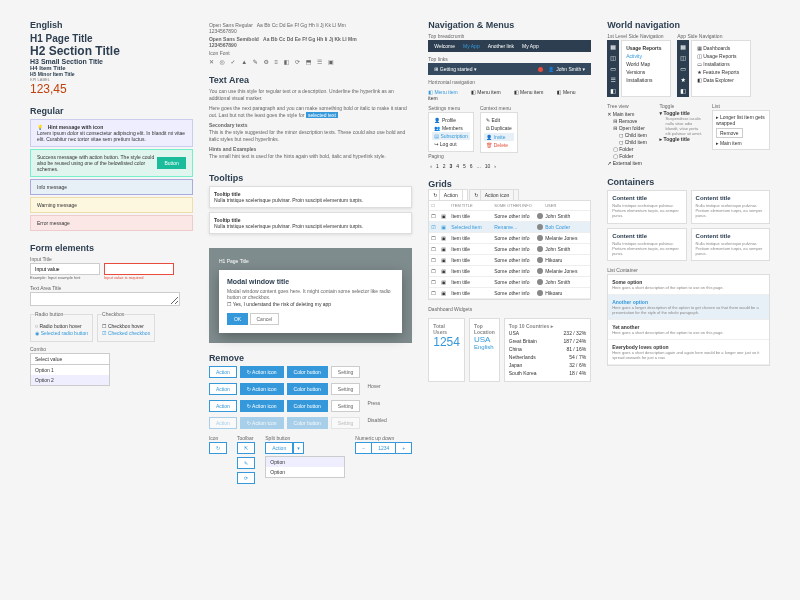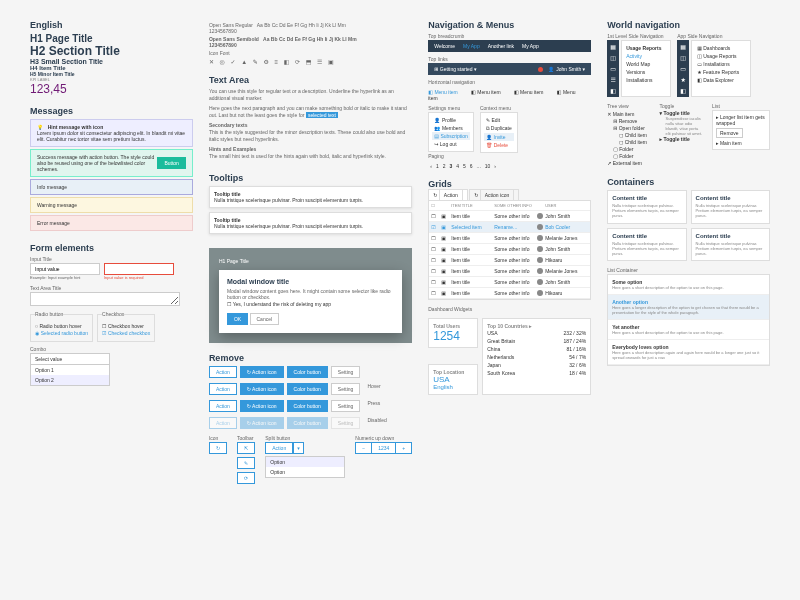--- a/index.html
+++ b/index.html
@@ -5,21 +5,21 @@
 *{box-sizing:border-box;margin:0;padding:0}
 body{font-family:-apple-system,"Segoe UI",Arial,sans-serif;background:#f5f5f5;color:#333;font-size:6px;padding:20px 30px}
 .page{display:grid;grid-template-columns:repeat(4,1fr);gap:16px}
 .col{display:flex;flex-direction:column;gap:10px}
 h2{font-size:9px;font-weight:600;color:#2c3e50;margin-bottom:3px}
 .swatches{display:flex;flex-wrap:wrap;gap:2px}
 .sw{width:28px;height:16px;color:#fff;font-size:4px;display:flex;align-items:center;justify-content:center}
 .headings h4{font-weight:600;color:#2c3e50}
 .h1{font-size:10px}.h2{font-size:12px}.h3{font-size:7px}.h4{font-size:6px}.h5{font-size:5px;color:#888}
 .kpi-l{font-size:4px;color:#888;text-transform:uppercase}
-.kpi-v{font-size:12px;color:#701a75;font-weight:300}
+.kpi-v{font-size:12px;color:#c2410c;font-weight:300}
 .textarea p{font-size:5px;color:#666;line-height:1.4;margin-bottom:3px}
 .link-sel{background:#3498db;color:#fff;padding:0 2px}
 .msg{border:1px solid;padding:4px 6px;font-size:5px;margin-bottom:2px;position:relative}
 .msg-hint{background:#eef;border-color:#cce}
 .msg-hint::before{content:"💡";margin-right:3px}
 .msg-succ{background:#e0f5ee;border-color:#7ec;display:flex;justify-content:space-between;align-items:center}
 .msg-info{background:#e8f0f7;border-color:#aad}
 .msg-warn{background:#fdf7e0;border-color:#eda}
 .msg-err{background:#fbe8e6;border-color:#ecc}
 .btn{border:1px solid #3498db;background:#fff;color:#3498db;padding:2px 6px;font-size:5px;cursor:pointer}
@@ -112,21 +112,21 @@
   <h2>English</h2>
   <h4 class="h1">H1 Page Title</h4>
   <h4 class="h2">H2 Section Title</h4>
   <h4 class="h3">H3 Small Section Title</h4>
   <h4 class="h4">H4 Item Title</h4>
   <h4 class="h5">H5 Minor Item Title</h4>
   <div class="kpi-l">KPI Label</div>
   <div class="kpi-v">123,45</div>
  </div>
  <div>
-  <h2>Messages</h2>
+  <h2>Regular</h2>
   <div class="msg msg-hint">
    <b>Hint message with icon</b><br>
    <span>Lorem ipsum dolor sit consectetur adipiscing elit. In blandit mi vitae elit. Curabitur nec tortor vitae sem pretium luctus.</span>
   </div>
   <div class="msg msg-succ">
    <span>Success message with action button. The style could also be reused using one of the belowlisted color schemes.</span>
    <button class="btn teal">Button</button>
   </div>
   <div class="msg msg-info">Info message</div>
   <div class="msg msg-warn">Warning message</div>
@@ -398,21 +398,21 @@
               <span>▣</span>
               <span>Item title</span>
               <span>Some other info</span>
               <span class="av"></span>
               <span>Hikoaru</span>
             </div>
           </div>
   </div>
   <div class="lbl" style="margin-top:6px">Dashboard Widgets</div>
   <div class="widgets">
-   <div style="display:flex;flex-direction:column;gap:16px;flex:0 0 50px">
+   <div style="display:flex;flex-direction:row;gap:4px;flex:0 0 50px">
     <div class="widget">
      <h5>Total Users</h5>
      <div class="big">1254</div>
     </div>
     <div class="widget">
      <h5>Top Location</h5>
      <div class="big" style="font-size:8px">USA</div>
      <div style="color:#3498db;font-size:6px">English</div>
     </div>
    </div>

